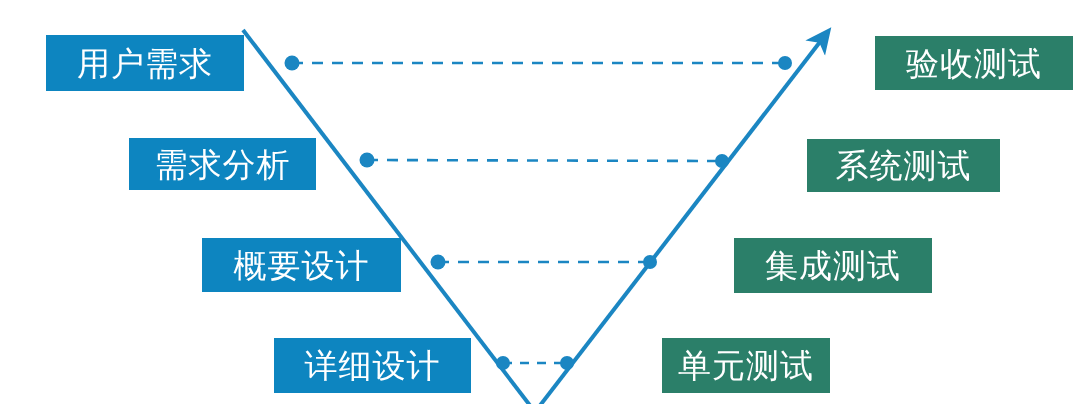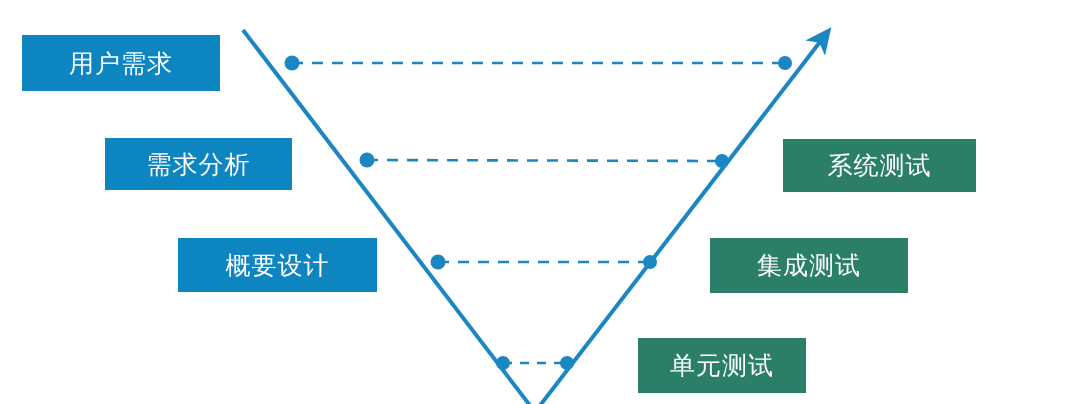--- a/index.html
+++ b/index.html
@@ -25,25 +25,26 @@
     height: 404px;
     pointer-events: none;
   }
   .node-box {
     position: absolute;
     display: flex;
     align-items: center;
     justify-content: center;
     box-sizing: border-box;
     color: #ffffff;
-    font-size: 25px;
+    font-size: 33px;
     letter-spacing: 1px;
     line-height: 1;
     white-space: nowrap;
     z-index: 5;
+    margin-left: 24px;
   }
   .node-box.dev {
     background: #0d85c0;
   }
   .node-box.test {
     background: #2b7f69;
   }
   .node-label {
     display: block;
     color: #ffffff;
@@ -95,21 +96,27 @@
   </div>
 
   <div class="node-box dev" style="left:178px; top:238px; width:199px; height:54px;">
     <span class="node-label">概要设计</span>
   </div>
 
   <div class="node-box dev" style="left:105px; top:138px; width:187px; height:52px;">
     <span class="node-label">需求分析</span>
   </div>
 
+  <div class="node-box dev" style="left:250px; top:338px; width:197px; height:55px;">
+    <span class="node-label">详细设计</span>
+  </div>
 
+  <div class="node-box test" style="left:851px; top:36px; width:198px; height:54px;">
+    <span class="node-label">验收测试</span>
+  </div>
 
   <div class="node-box test" style="left:710px; top:238px; width:198px; height:55px;">
     <span class="node-label">集成测试</span>
   </div>
 
   <div class="node-box test" style="left:783px; top:139px; width:193px; height:53px;">
     <span class="node-label">系统测试</span>
   </div>
 
   <div class="node-box test" style="left:638px; top:338px; width:168px; height:55px;">

